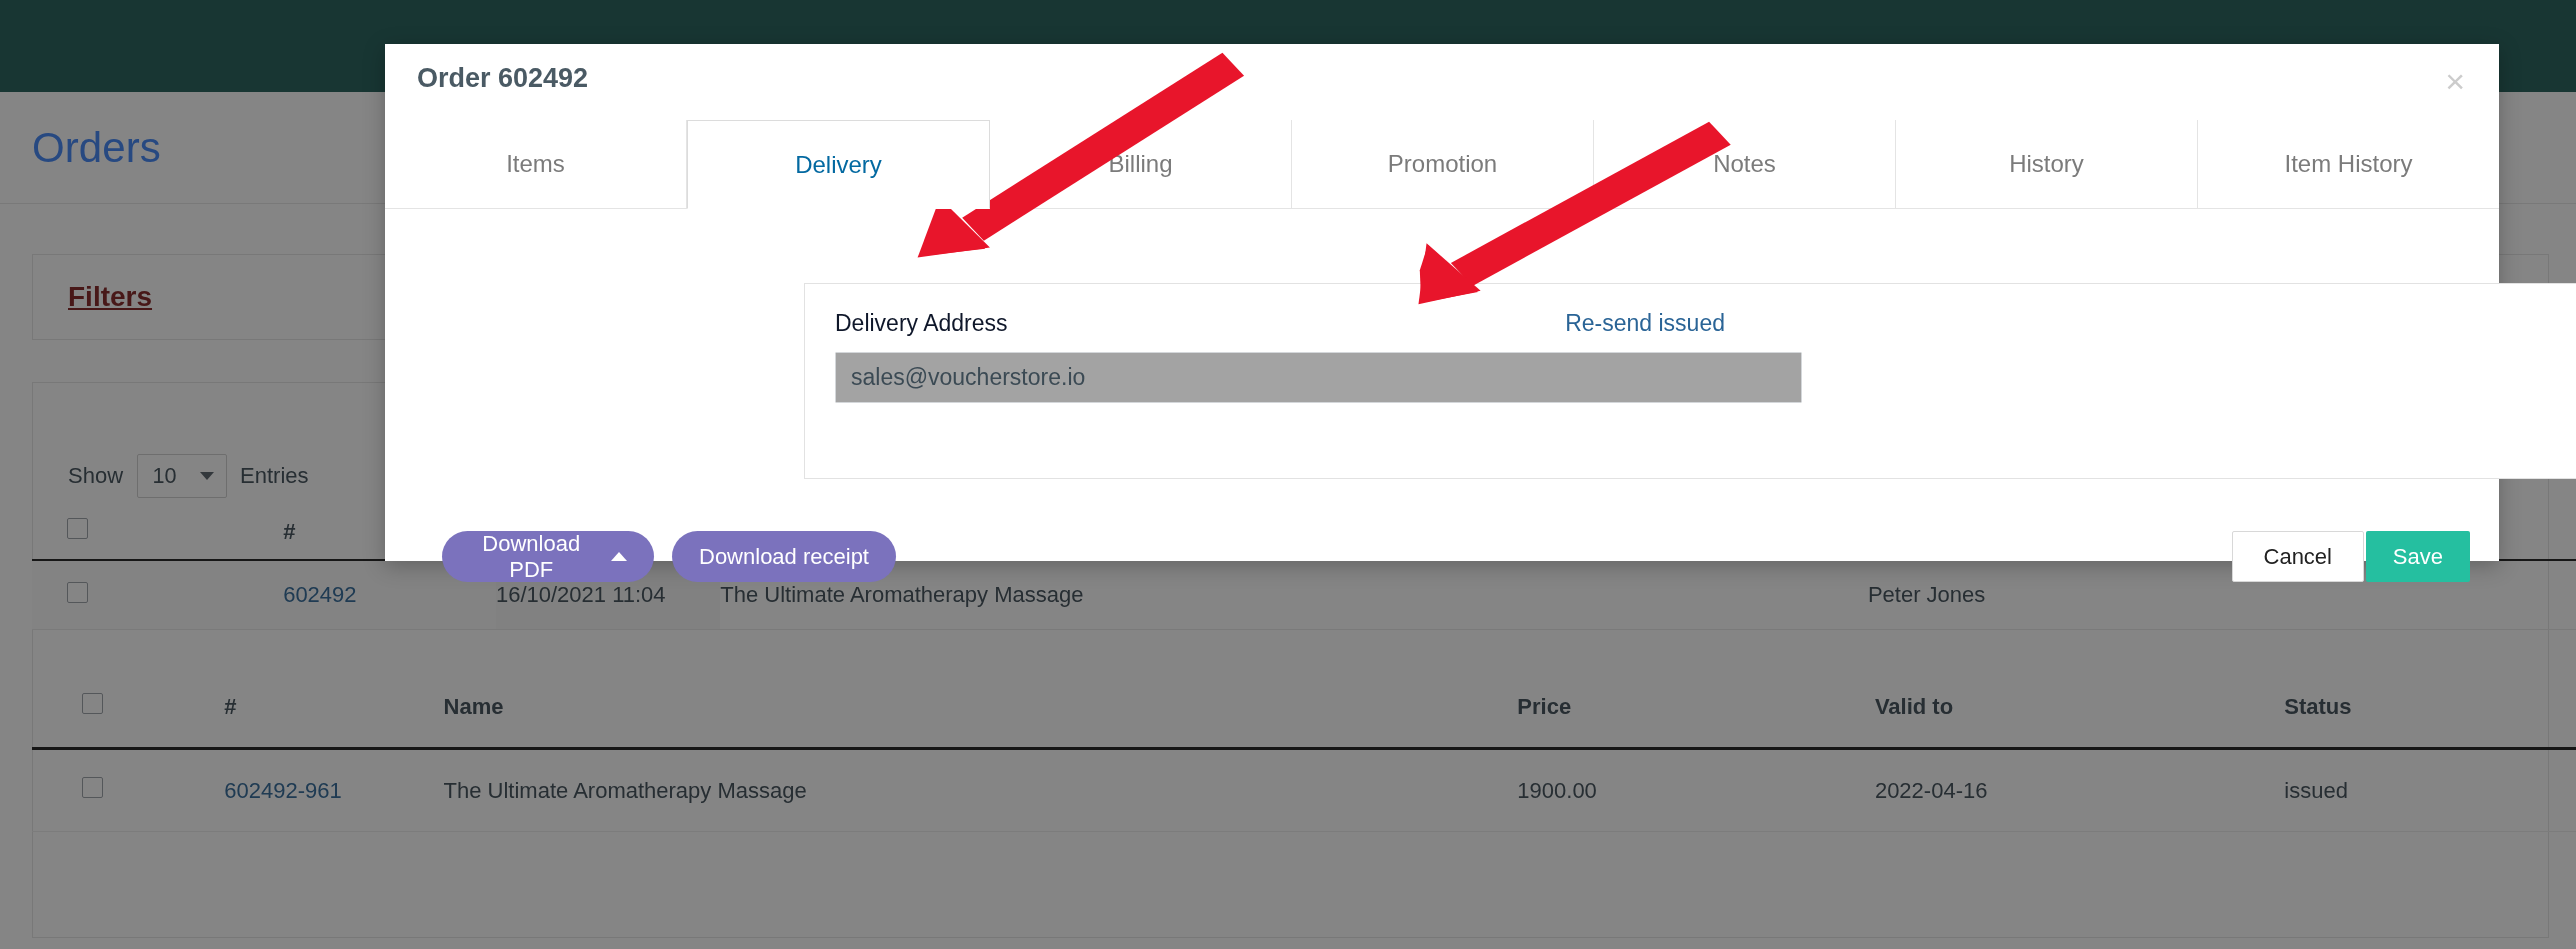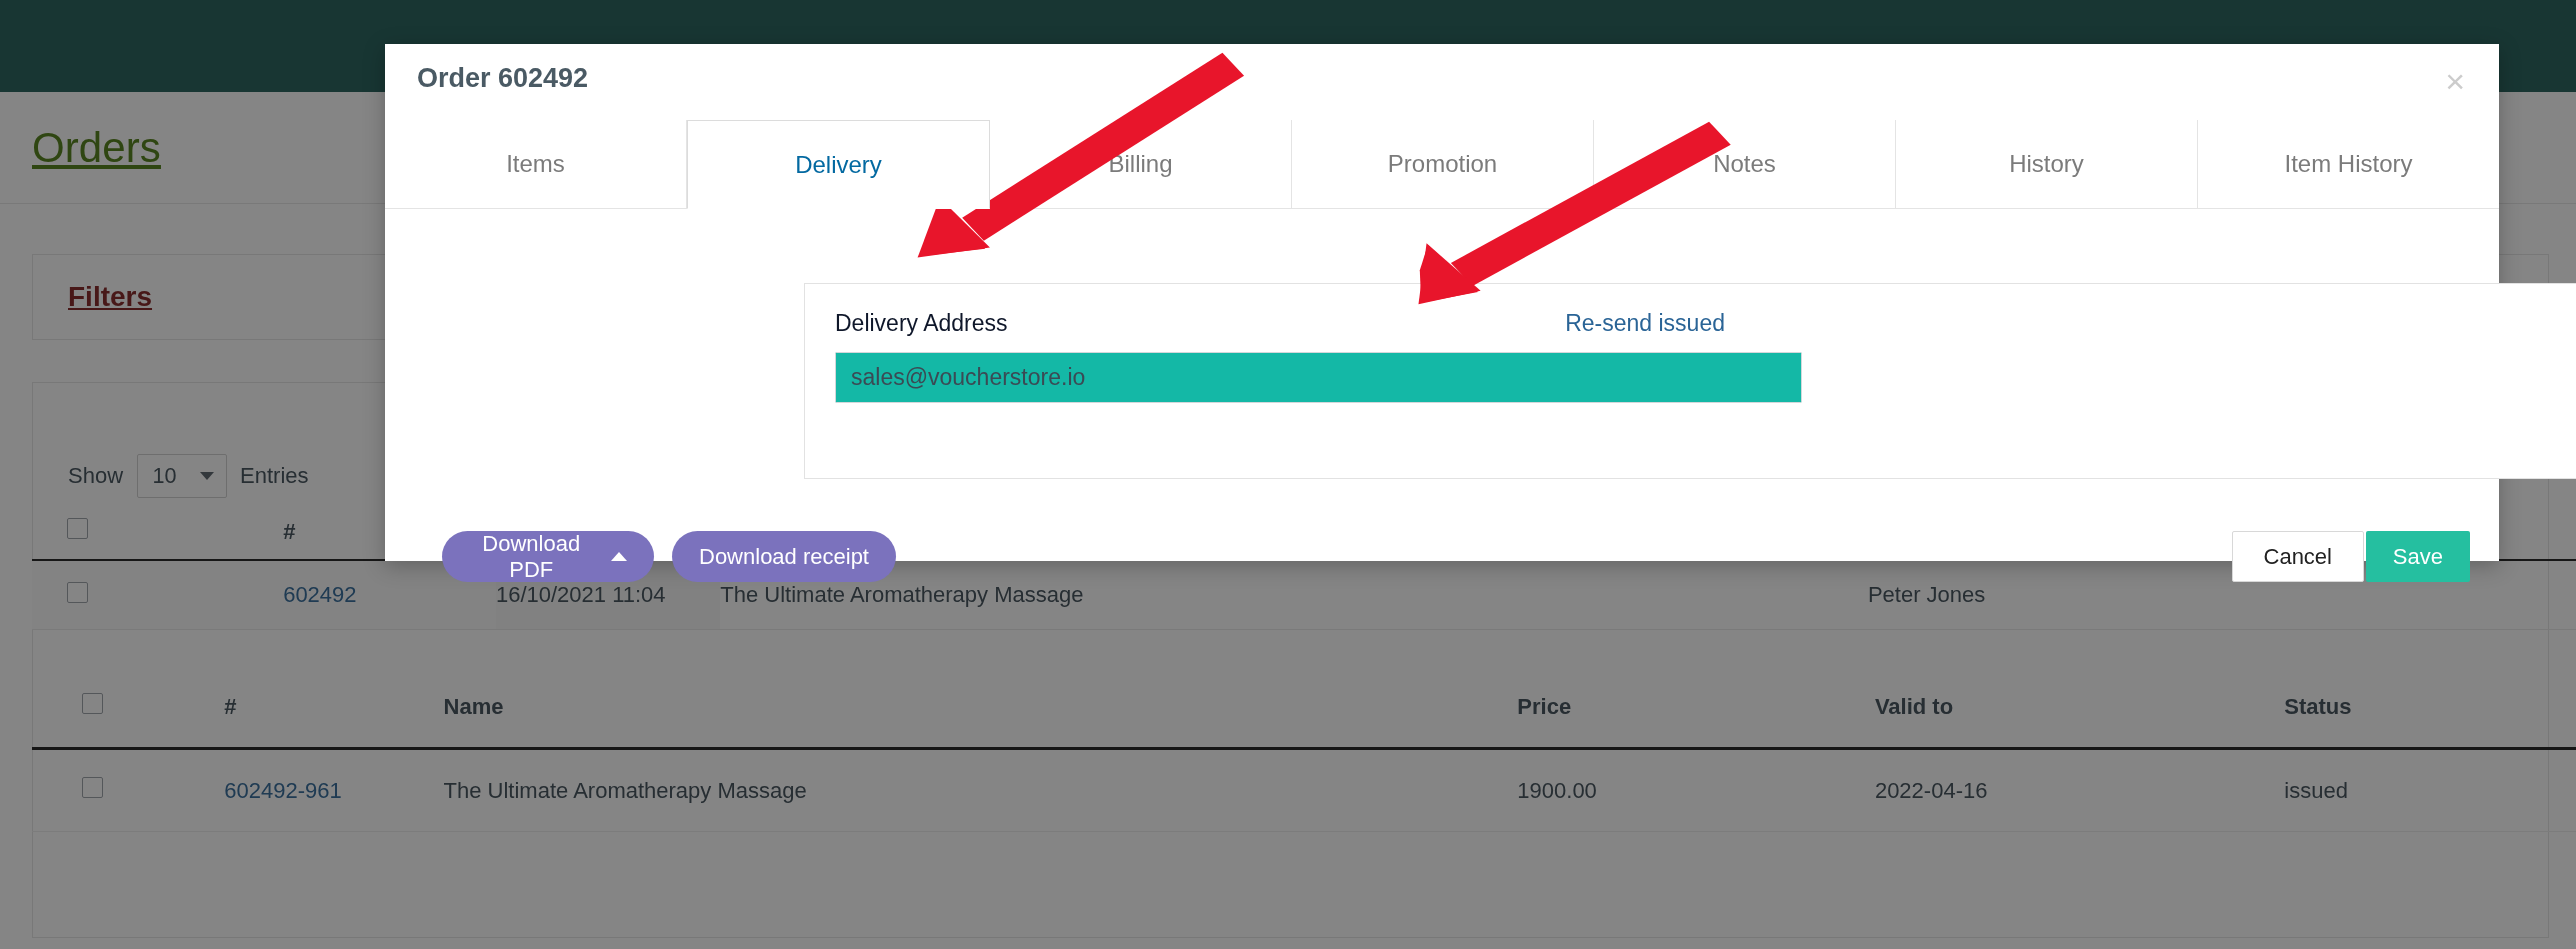--- a/index.html
+++ b/index.html
@@ -32,23 +32,22 @@
     width: 2576px;
     height: 92px;
     background: #1c5b54;
   }
   .page-heading {
     position: absolute;
     left: 32px;
     top: 124px;
     font-size: 42px;
     font-weight: 400;
-    color: #4d7c0f;
+    color: #3b82f6;
     letter-spacing: 0.1px;
-    text-decoration: underline;
   }
   .heading-rule {
     position: absolute;
     left: 0;
     top: 203px;
     width: 2576px;
     height: 1.4px;
     background: #e6e6e6;
   }
   .panel {
@@ -281,21 +280,21 @@
     text-decoration: none;
     cursor: pointer;
     margin-right: 1095px;
   }
   .address-input {
     margin-top: 15px;
     width: 967px;
     height: 51px;
     border: 0.7px solid #d4d7da;
     border-radius: 1.4px;
-    background: #14b8a6;
+    background: #a3a3a3;
     font-size: 23px;
     color: #3b4a54;
     padding: 8px 15px;
     box-sizing: border-box;
     font-family: "Liberation Sans", sans-serif;
     outline: none;
   }
 
   
   .modal-footer {

